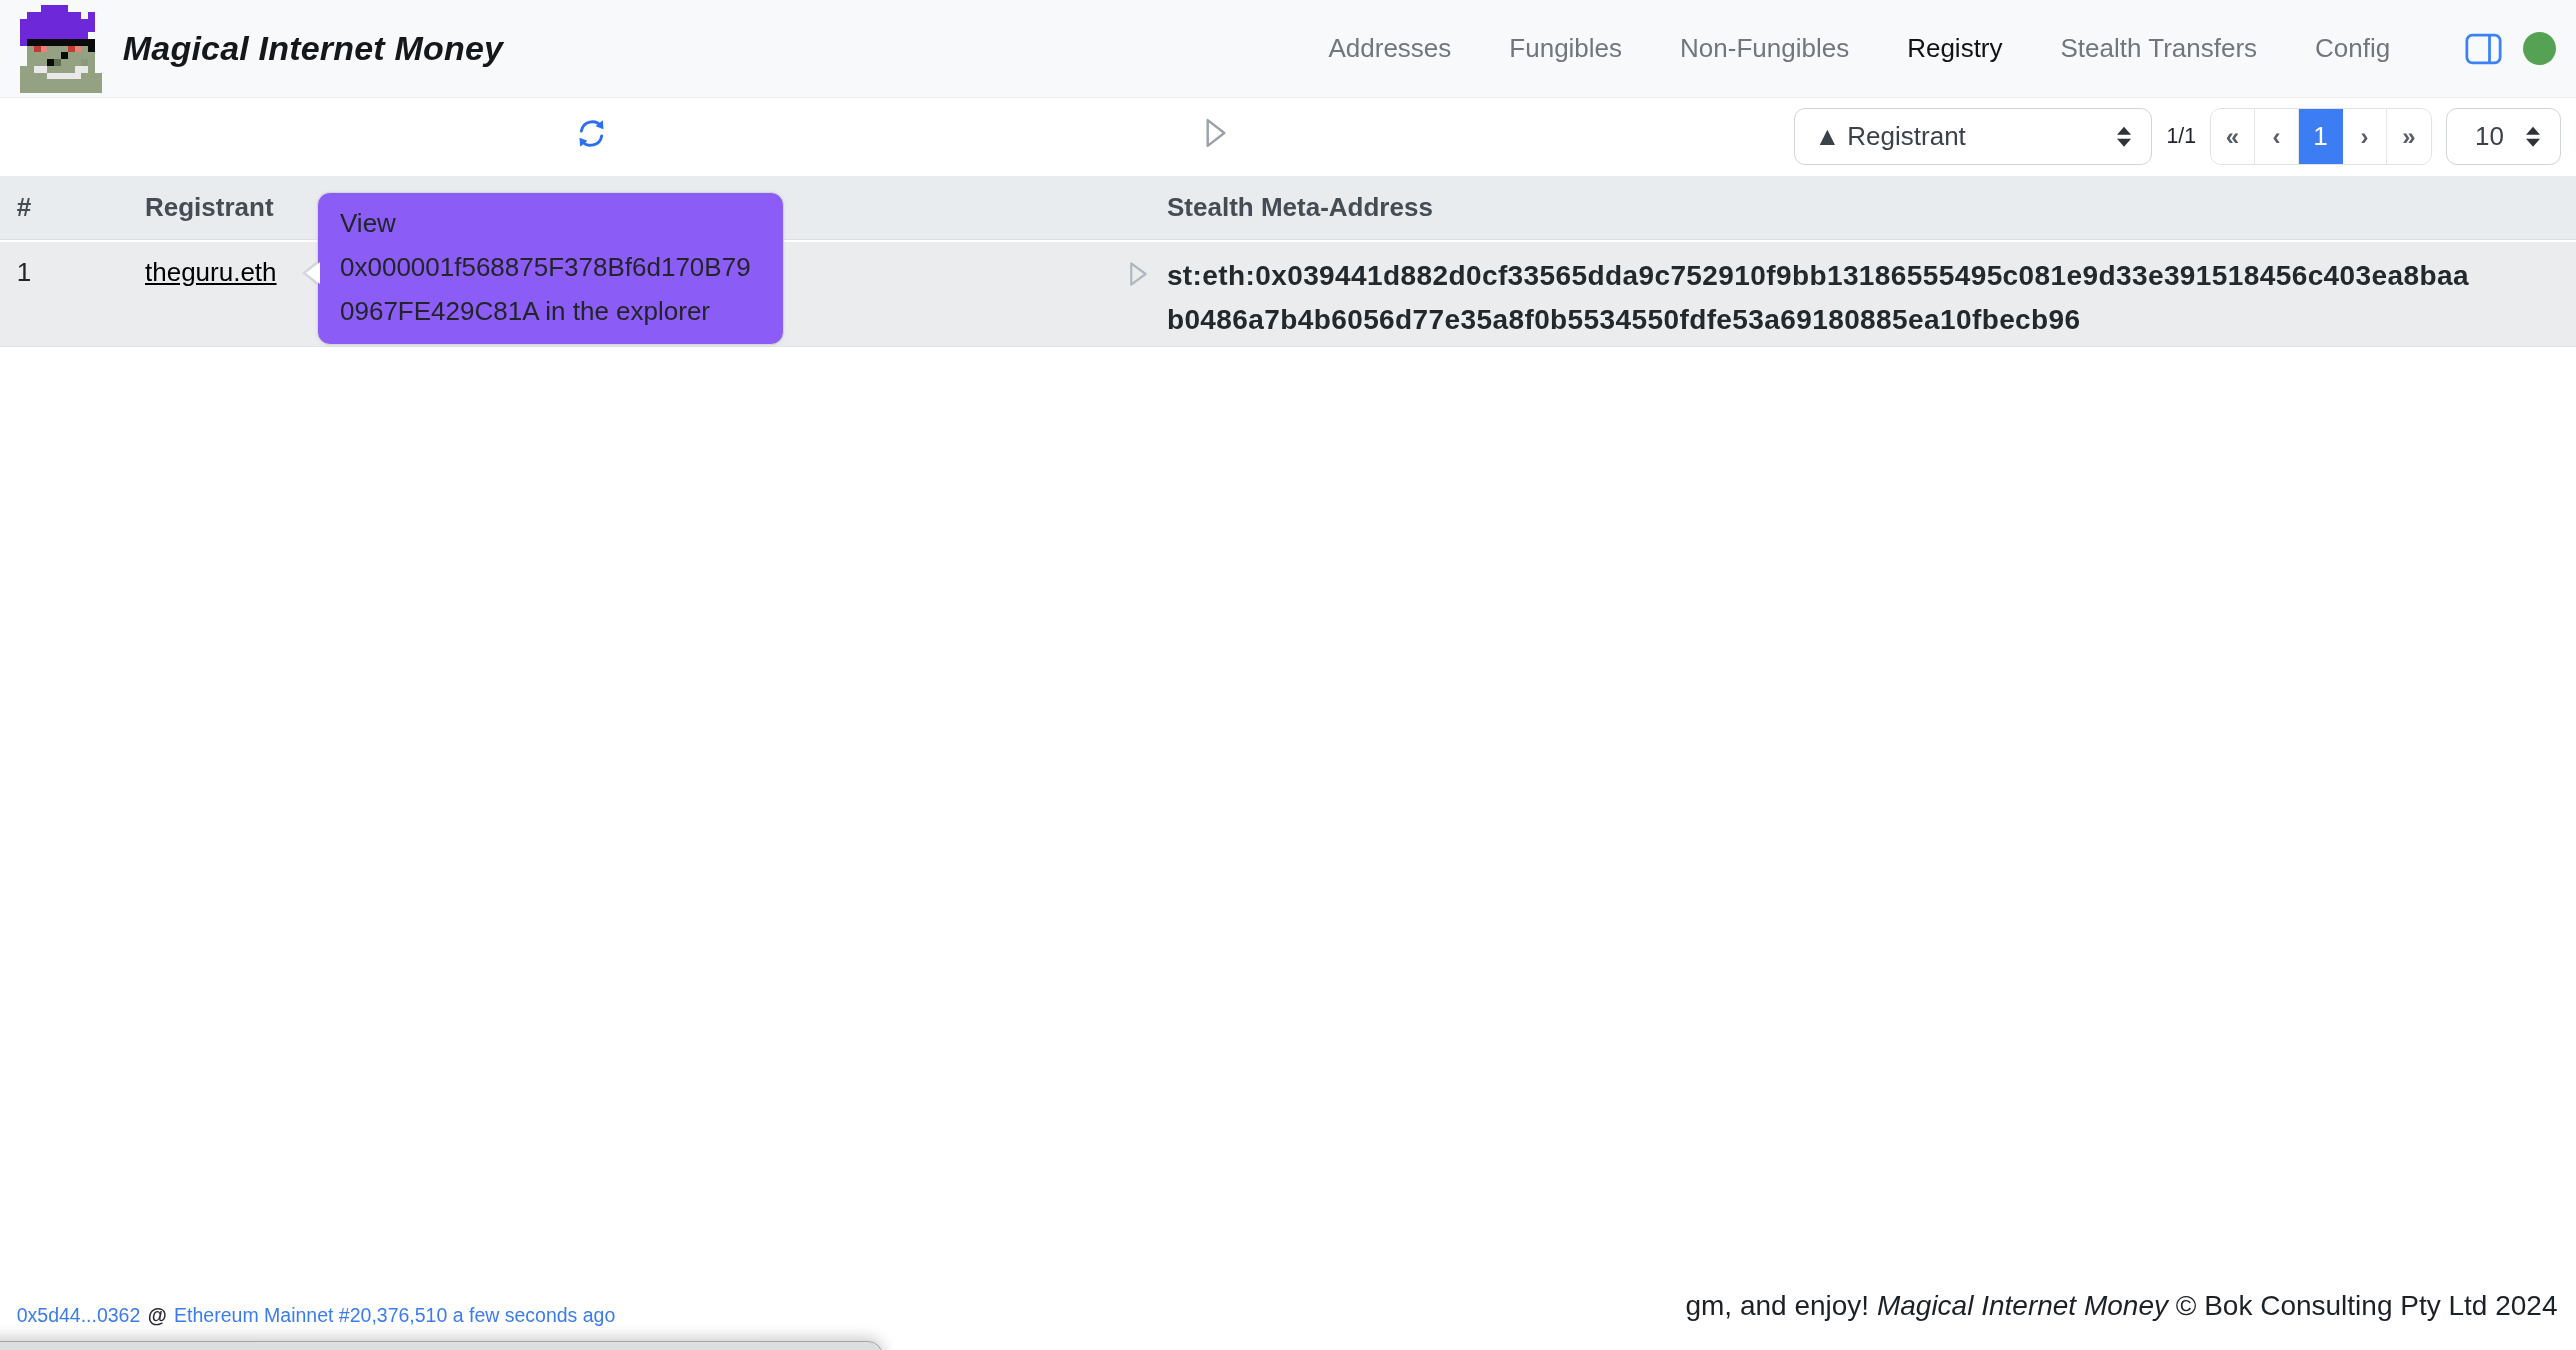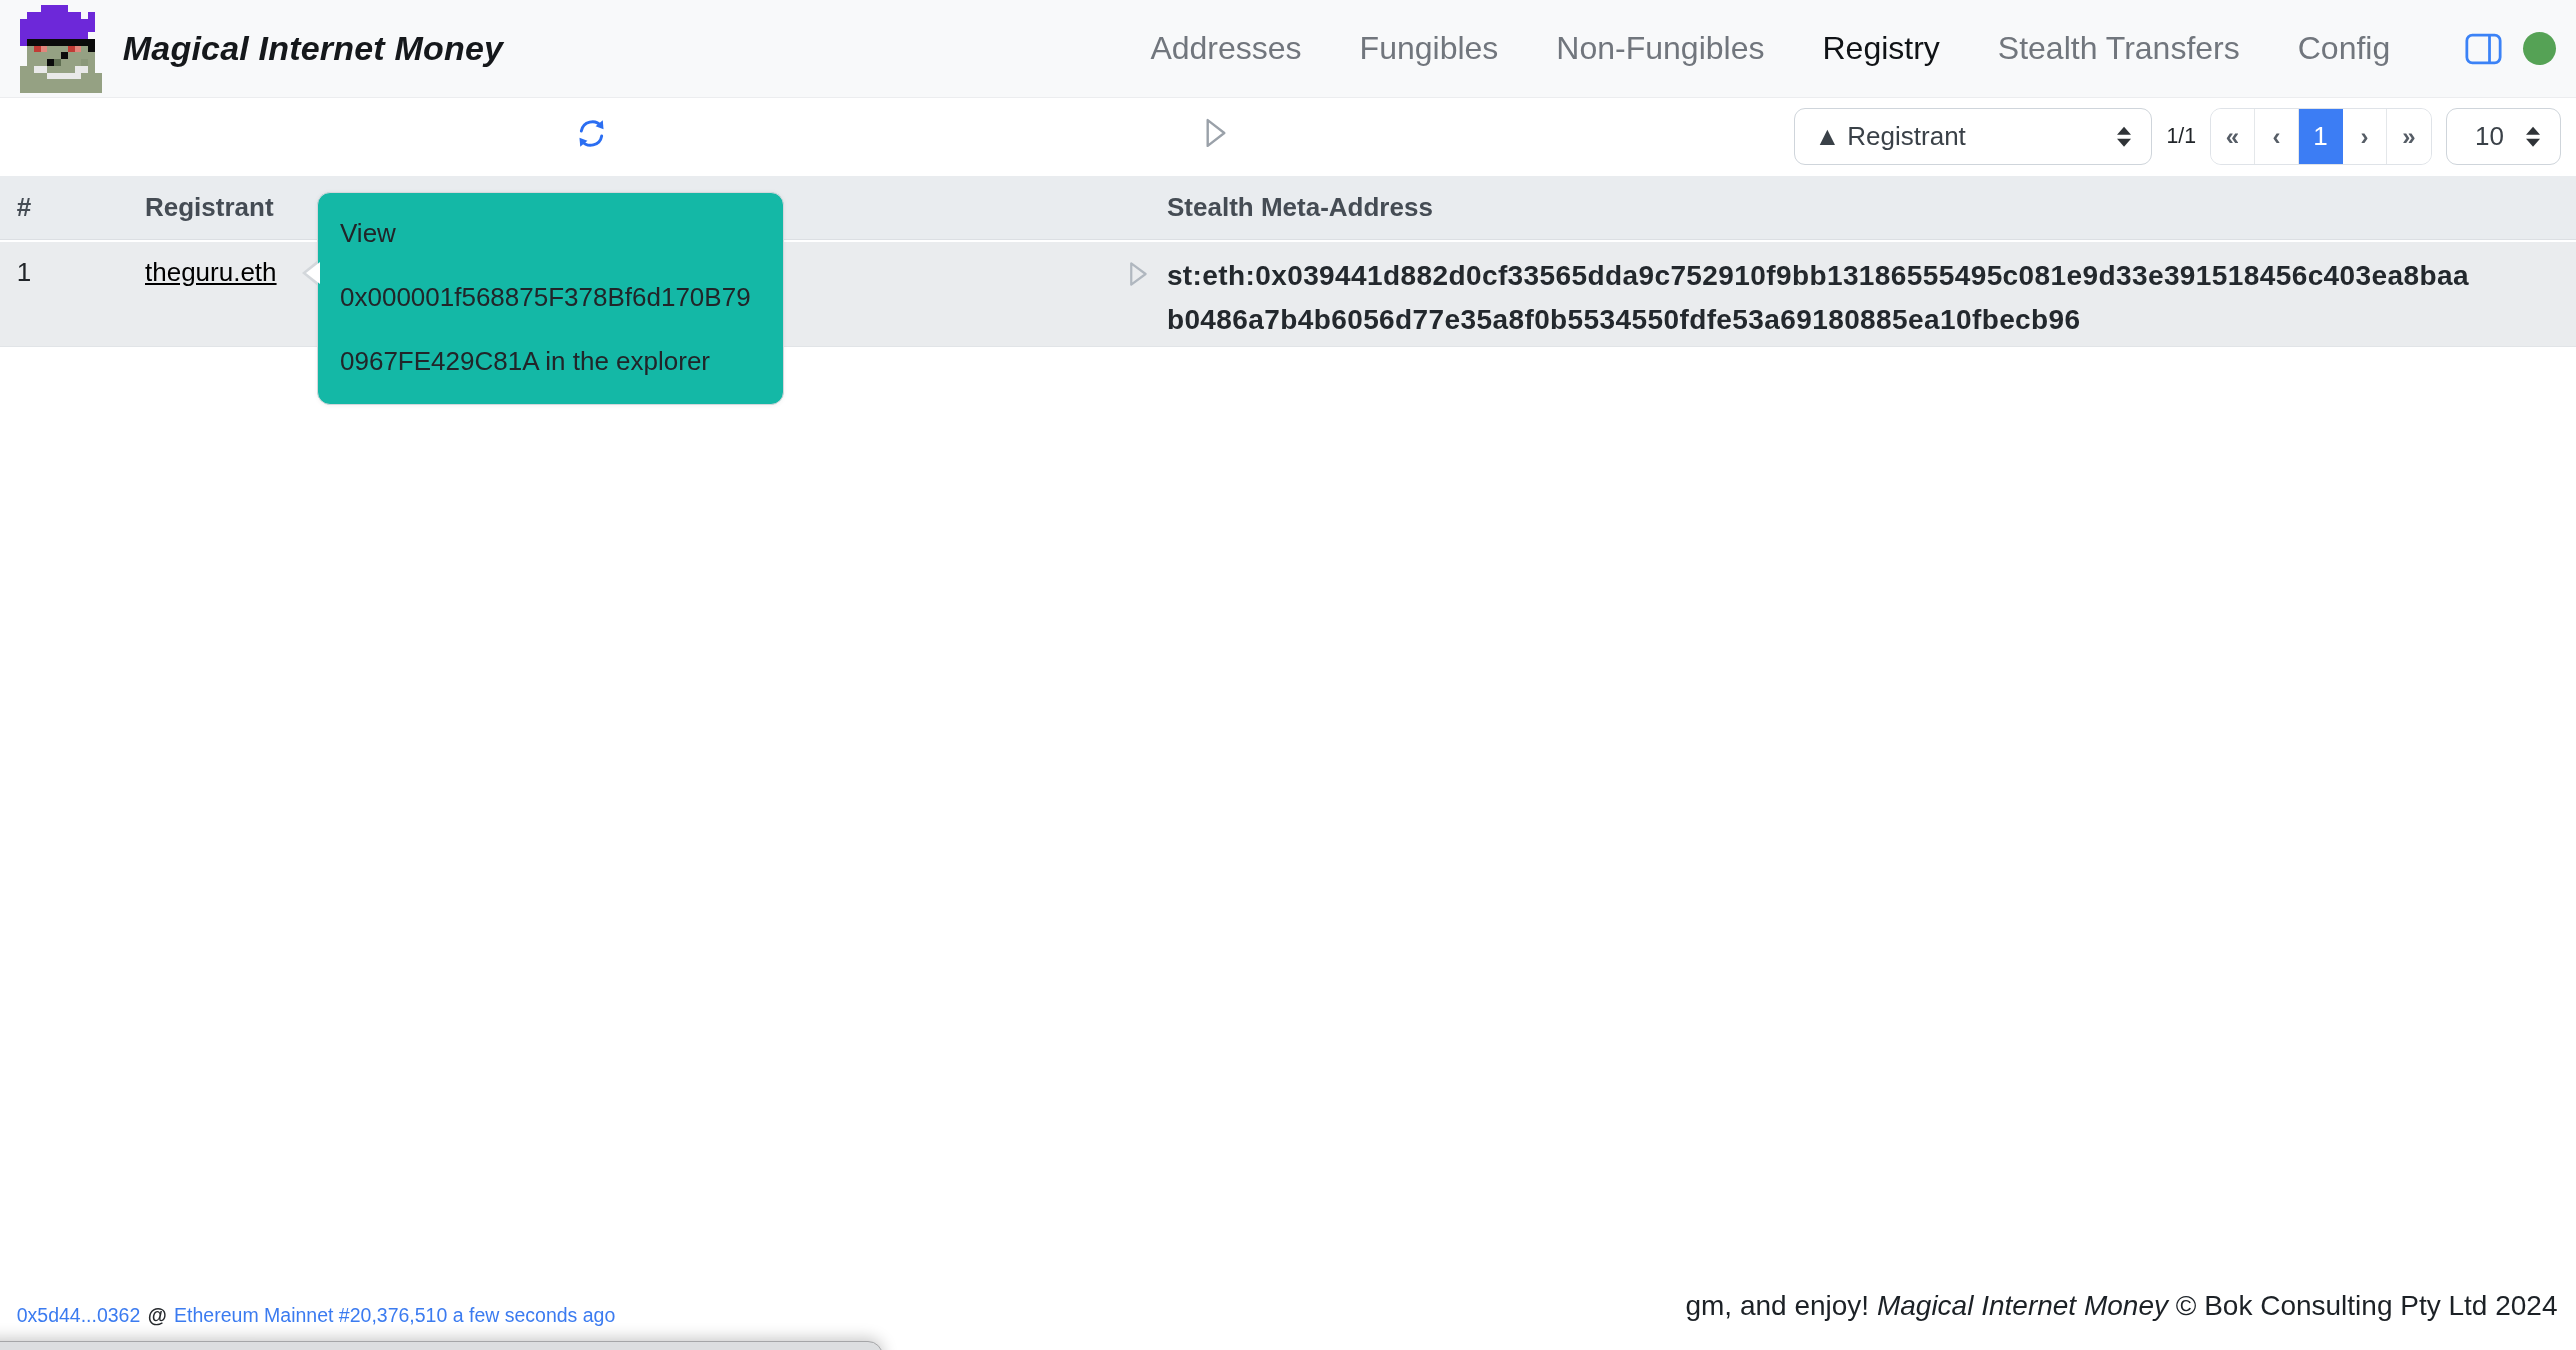--- a/index.html
+++ b/index.html
@@ -7,21 +7,21 @@
   body { font-family: "Liberation Sans", "DejaVu Sans", sans-serif; }
   .page { position: relative; width: 2576px; height: 1350px; background:#fff; overflow: hidden; }
 
   
   .navbar { position:absolute; top:0; left:0; right:0; height:98px; background:#f8f9fa;
             display:flex; align-items:center; padding:0 20.4px; border-bottom:0.9px solid #ecedef; }
   .brand { display:flex; align-items:center; gap:20.4px; cursor:pointer; }
   .brand-logo { display:block; }
   .brand-title { font-size:34px; font-style:italic; font-weight:600; color:#15181b; letter-spacing:0.2px; }
   .nav { display:flex; margin-left:auto; align-items:center; }
-  .nav-item { font-size:32px; color:#71767d; padding:0 29px; cursor:pointer; white-space:nowrap; }
+  .nav-item { font-size:26px; color:#71767d; padding:0 29px; cursor:pointer; white-space:nowrap; }
   .nav-item.active { color:#101316; }
   .nav-icons { display:flex; align-items:center; gap:20.4px; margin-left:46px; }
   .status-dot { width:33px; height:33px; border-radius:50%; background:#55a255; }
 
   
   .refresh-btn { position:absolute; left:575px; top:117px; background:none; border:none; cursor:pointer; }
   .run-btn { position:absolute; left:1204px; top:117px; background:none; border:none; cursor:pointer; }
   .toolbar-right { position:absolute; top:108px; right:15px; display:flex; align-items:center; gap:14px; }
   .select { height:57px; background:#fff; border:1.9px solid #cfd5db; border-radius:11px;
             display:flex; align-items:center; position:relative; color:#3a4148; font-size:26px; cursor:pointer; }
@@ -50,22 +50,22 @@
   .col-meta-head { flex:1; padding-left:63px; }
   .col-meta { flex:1; display:flex; padding-left:24px; gap:18.5px;font-weight:bold; }
   .cell-num { font-size:26px; line-height:37px; color:#212529; }
   .reg-link { font-size:26px; line-height:37px; color:#000000; text-decoration:underline; cursor:pointer; }
   .row-triangle { margin-top:6.5px; cursor:pointer; flex:0 0 auto; }
   .meta-text { width:1306px; font-size:28px; letter-spacing:0.4px; color:#23282d;
                word-break:break-all; line-height:44px; }
 
   
   .tooltip { position:absolute; left:317px; top:192px; width:467px; z-index:5;
-             background:#14b8a6; border:1.9px solid #d3d7db; border-radius:13px;
-             padding:8.3px 22px 11px; font-size:26px; line-height:64px; color:#212529;
+             background:#8b5cf6; border:1.9px solid #d3d7db; border-radius:13px;
+             padding:8.3px 22px 11px; font-size:26px; line-height:44px; color:#212529;
              box-shadow:0 0.9px 4.6px rgba(0,0,0,.05); }
   .tooltip-text { overflow-wrap:break-word; }
   .tooltip:before { content:""; position:absolute; left:-16px; top:67px; width:0; height:0;
              border-top:13px solid transparent; border-bottom:13px solid transparent; border-right:16px solid #d3d7db; }
   .tooltip:after  { content:""; position:absolute; left:-12px; top:69px; width:0; height:0;
              border-top:11px solid transparent; border-bottom:11px solid transparent; border-right:14px solid #fff; }
 
   
   .footer-left { position:absolute; left:16.7px; top:1304px; font-size:19.5px; display:flex; gap:7.4px; align-items:baseline; white-space:nowrap; }
   .footer-link { color:#3b7bf0; cursor:pointer; text-decoration:none; }

